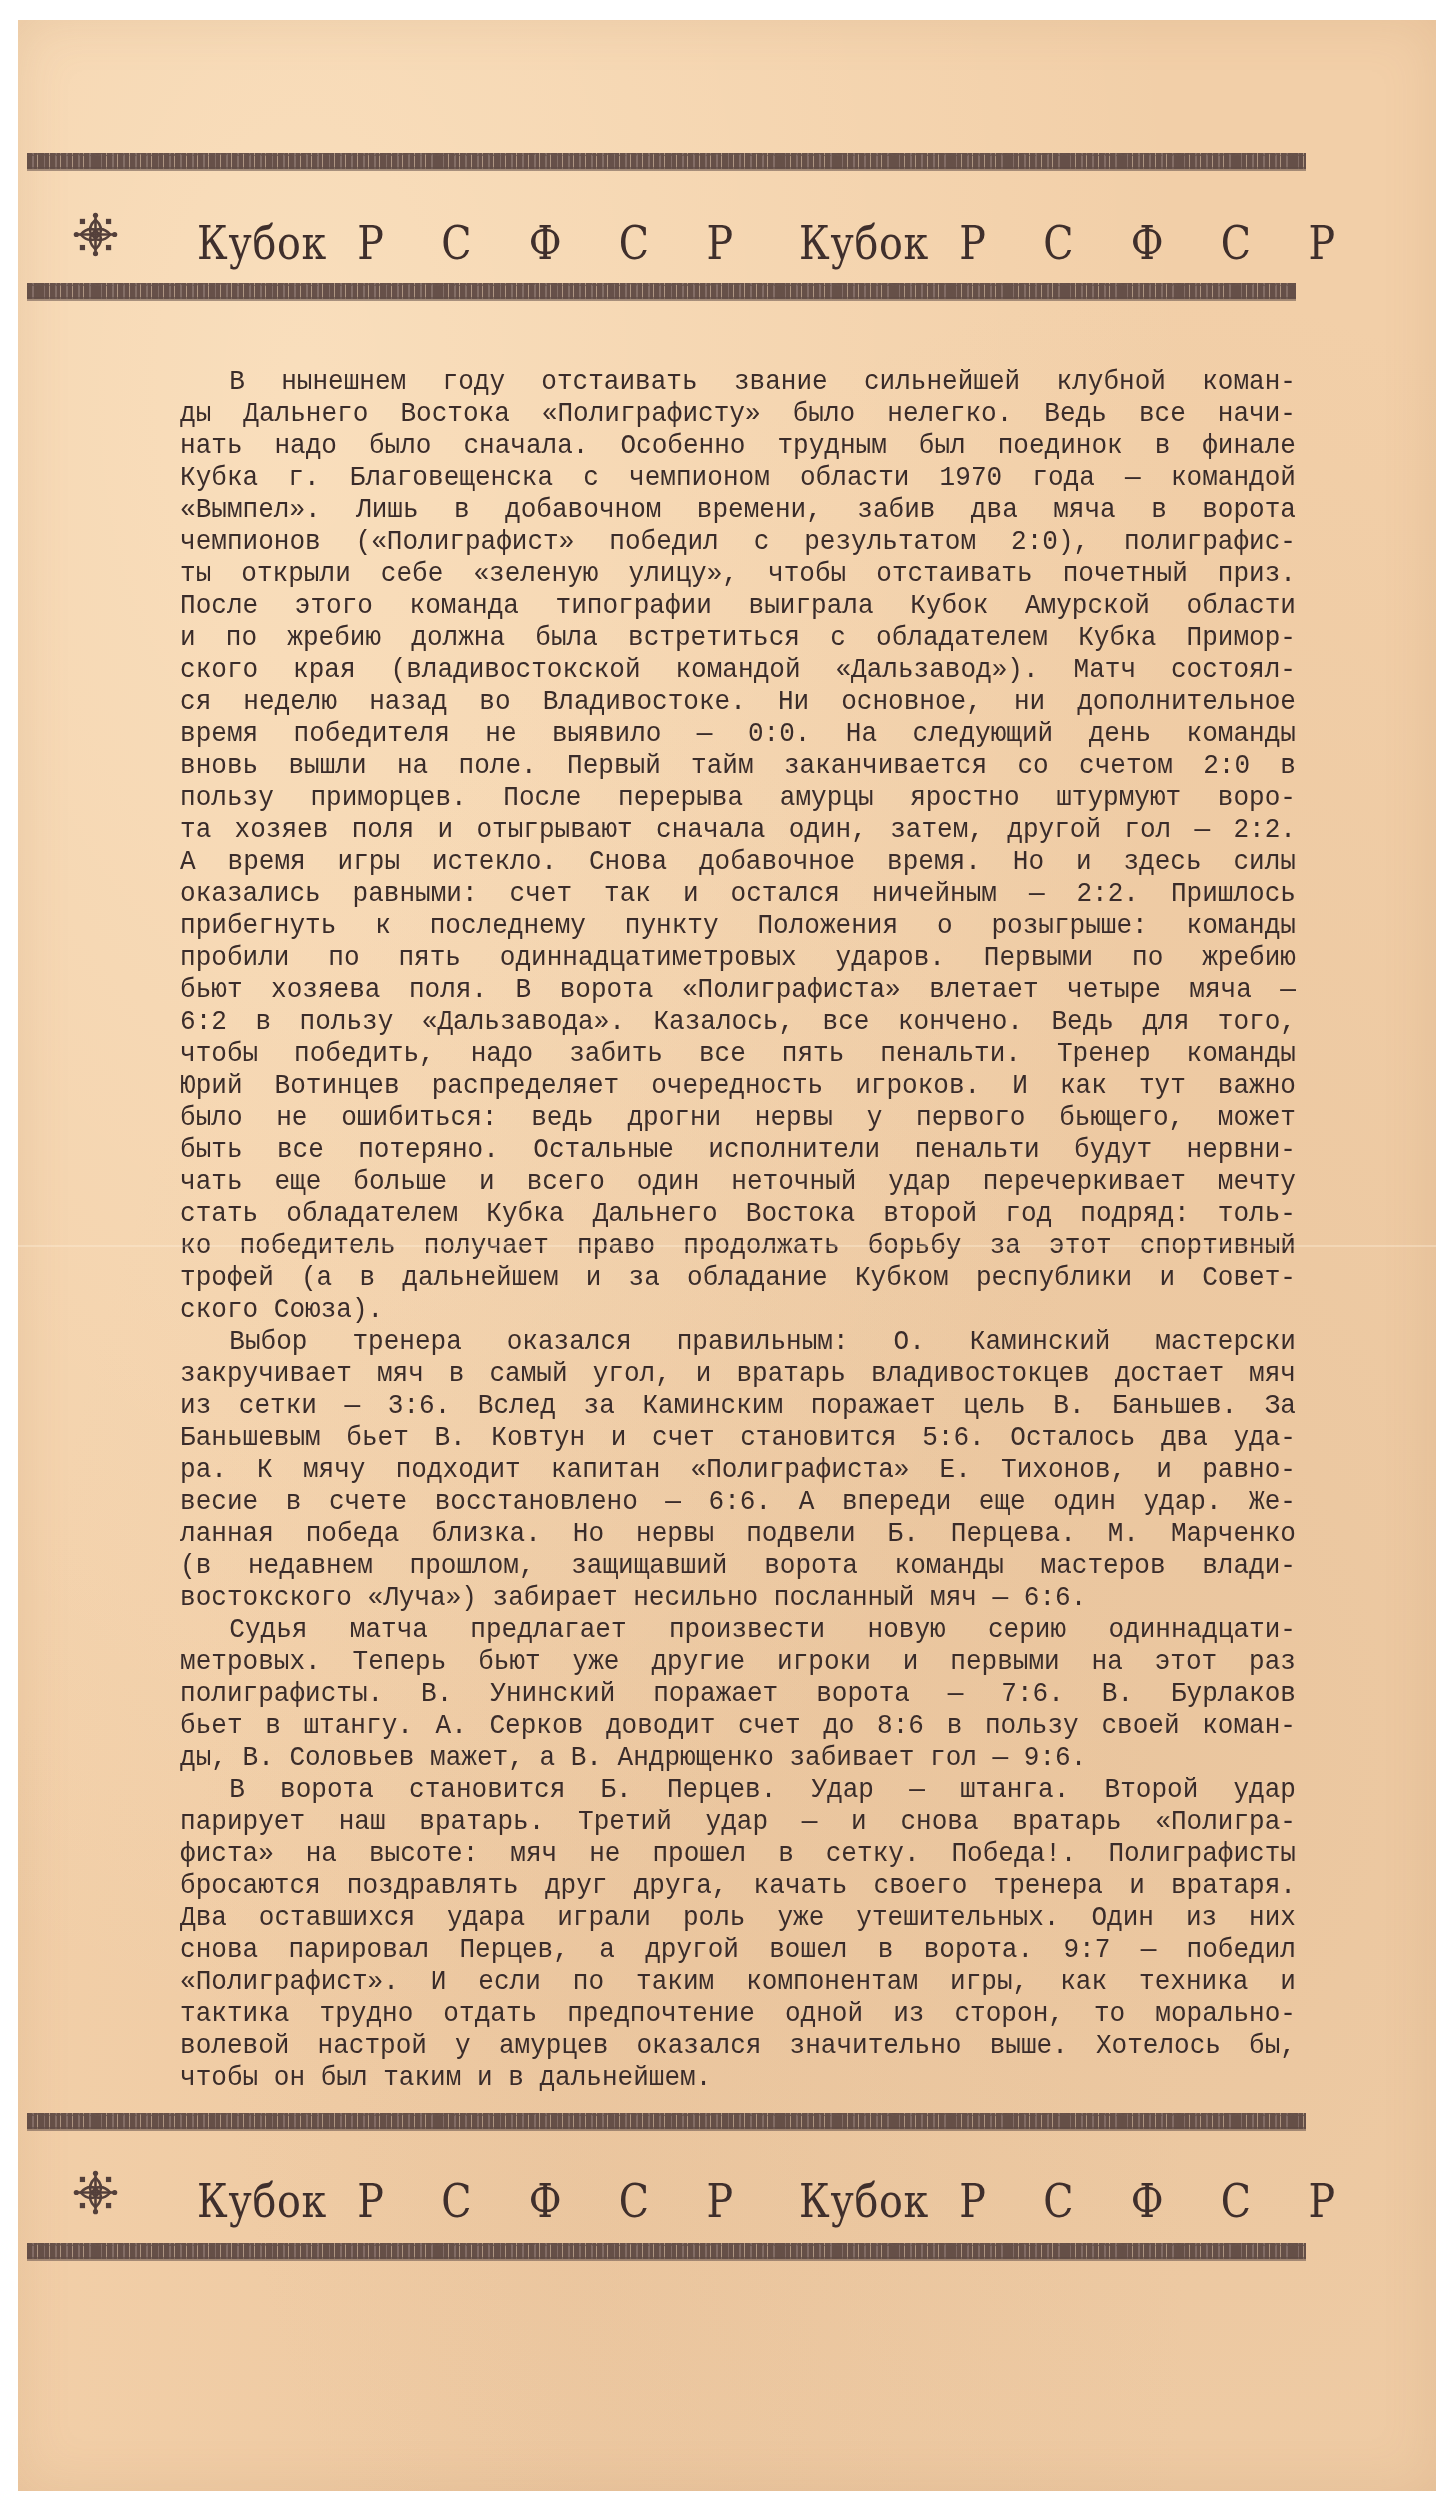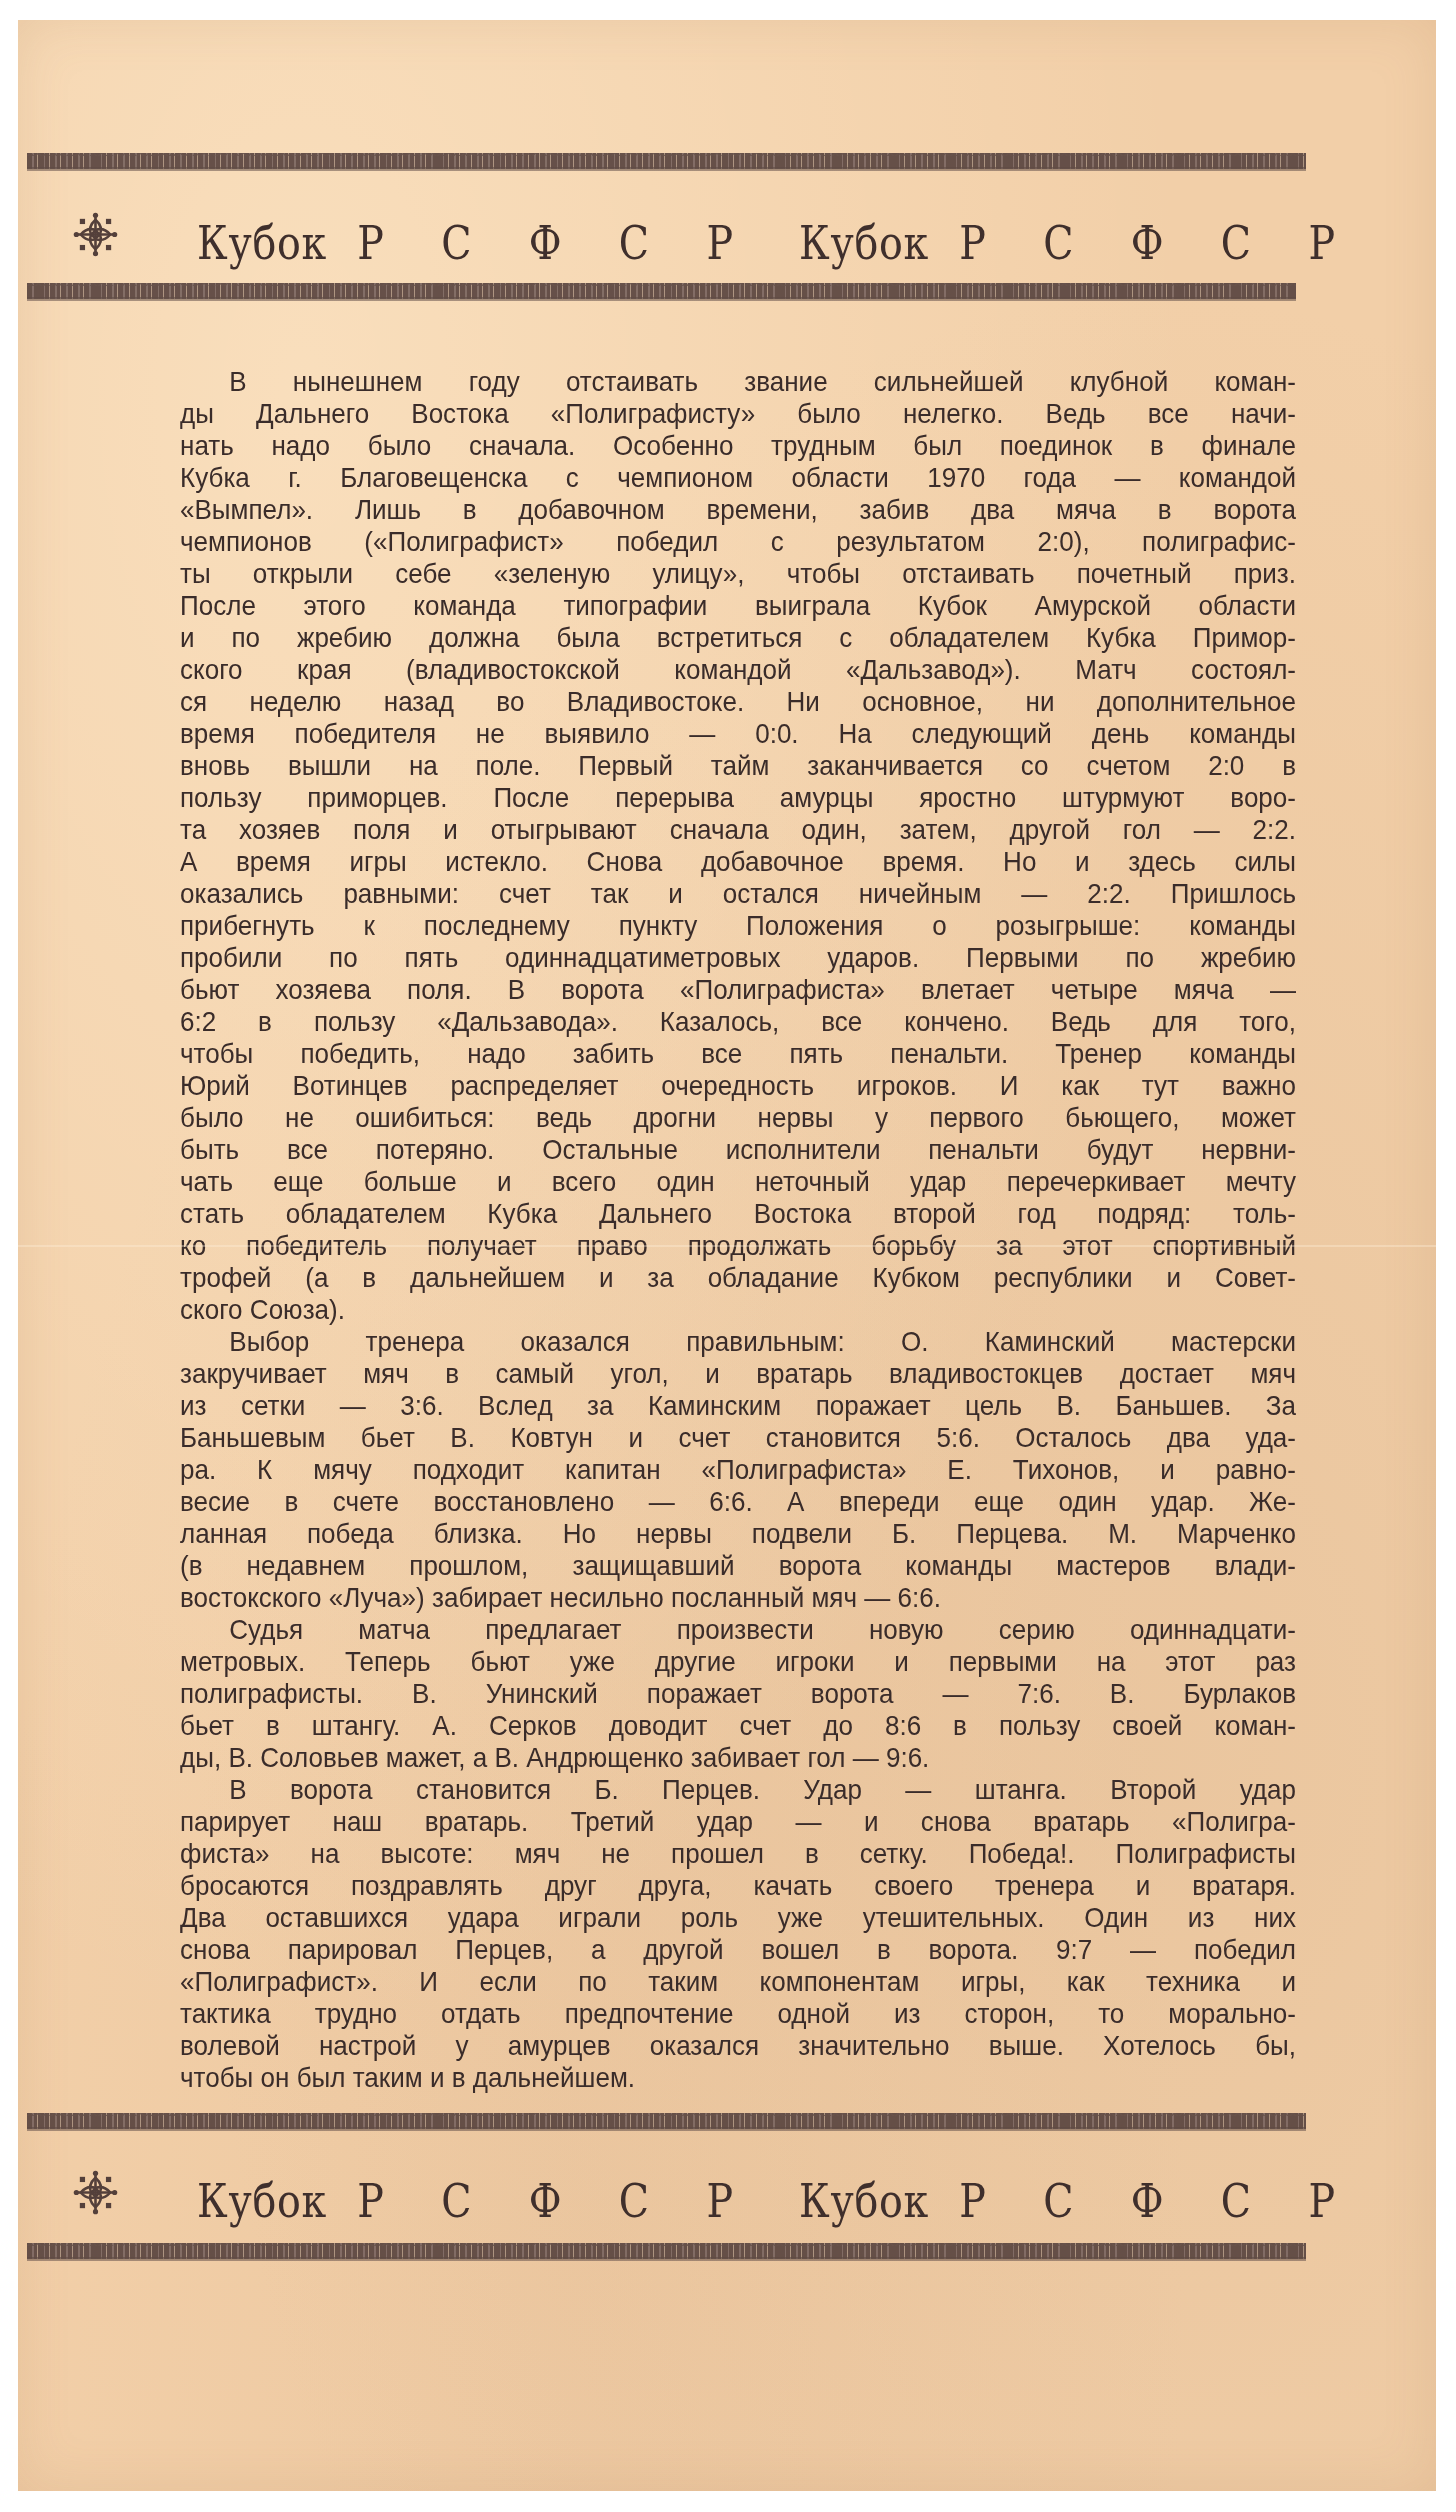--- a/index.html
+++ b/index.html
@@ -75,21 +75,21 @@
     }
     .banner-text .letters {
       letter-spacing: 26px;
       margin-left: 35px;
     }
     .article {
       position: absolute;
       left: 179px;
       top: 366px;
       width: 1116px;
-      font-family: Liberation Sans, sans-serif;
+      font-family: Liberation Mono, monospace;
       font-size: 28px;
       color: #3a2c2a;
     }
     .line {
       height: 32px;
       line-height: 32px;
       white-space: nowrap;
       text-align: justify;
       text-align-last: justify;
       transform: scaleX(0.93);

